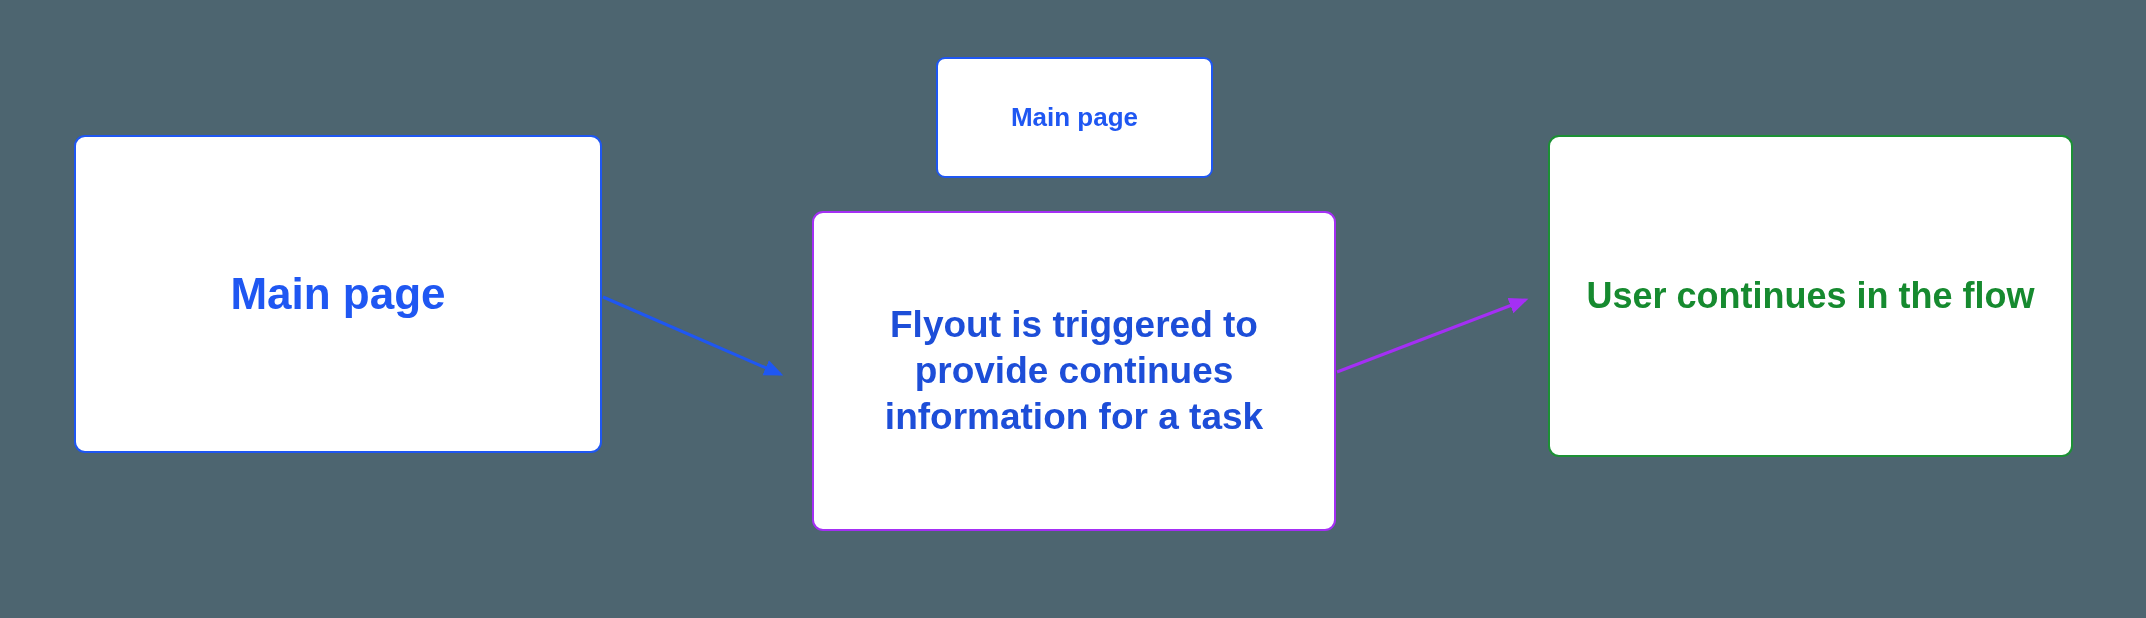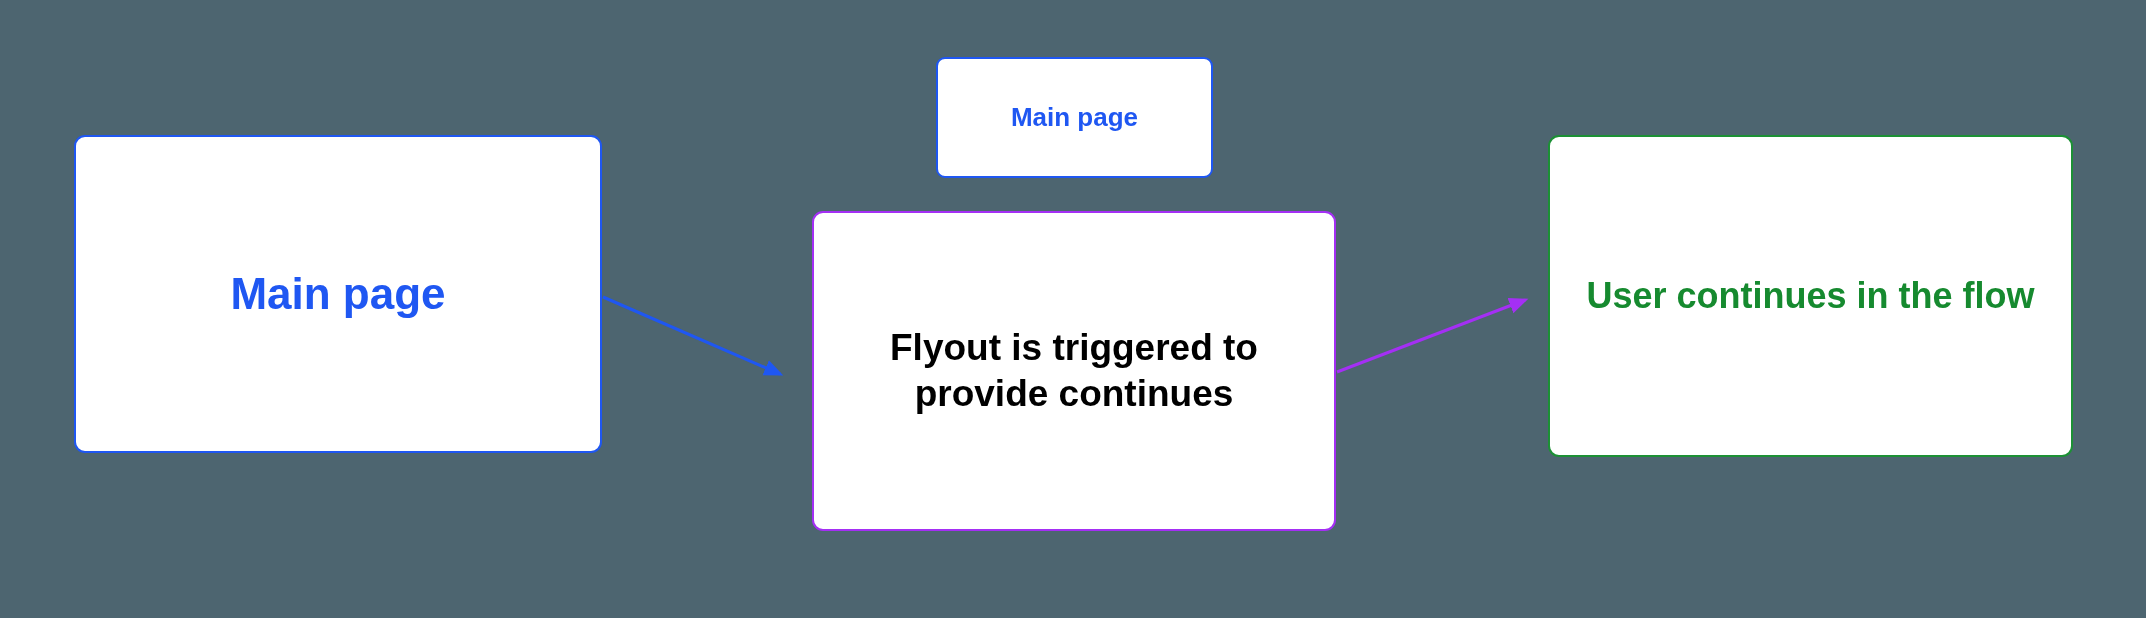--- a/index.html
+++ b/index.html
@@ -93,24 +93,25 @@
   </svg>
 
   <div class="node node-blue node-main-large" style="border-color: rgb(31, 87, 242); color: rgb(31, 87, 242); background: rgb(255, 255, 255);">
     <span class="node-label">Main page</span>
   </div>
 
   <div class="node node-blue node-main-small" style="border-color: rgb(31, 87, 242); color: rgb(31, 87, 242); background: rgb(255, 255, 255);">
     <span class="node-label">Main page</span>
   </div>
 
-  <div class="node node-purple node-flyout" style="border-color: rgb(164, 47, 244); color: #000000; background: rgb(255, 255, 255);">
+  <div class="node node-purple node-flyout" style="border-color: rgb(164, 47, 244); color: #1d4ed8; background: rgb(255, 255, 255);">
     <span class="node-label">
       <span style="display:block">Flyout is triggered to</span>
       <span style="display:block">provide continues</span>
+      <span style="display:block">information for a task</span>
     </span>
   </div>
 
   <div class="node node-green node-outcome" style="border-color: rgb(28, 144, 53); color: rgb(22, 138, 47); background: rgb(255, 255, 255);">
     <span class="node-label">User continues in the flow</span>
   </div>
 
 </div>
 
 </body></html>

